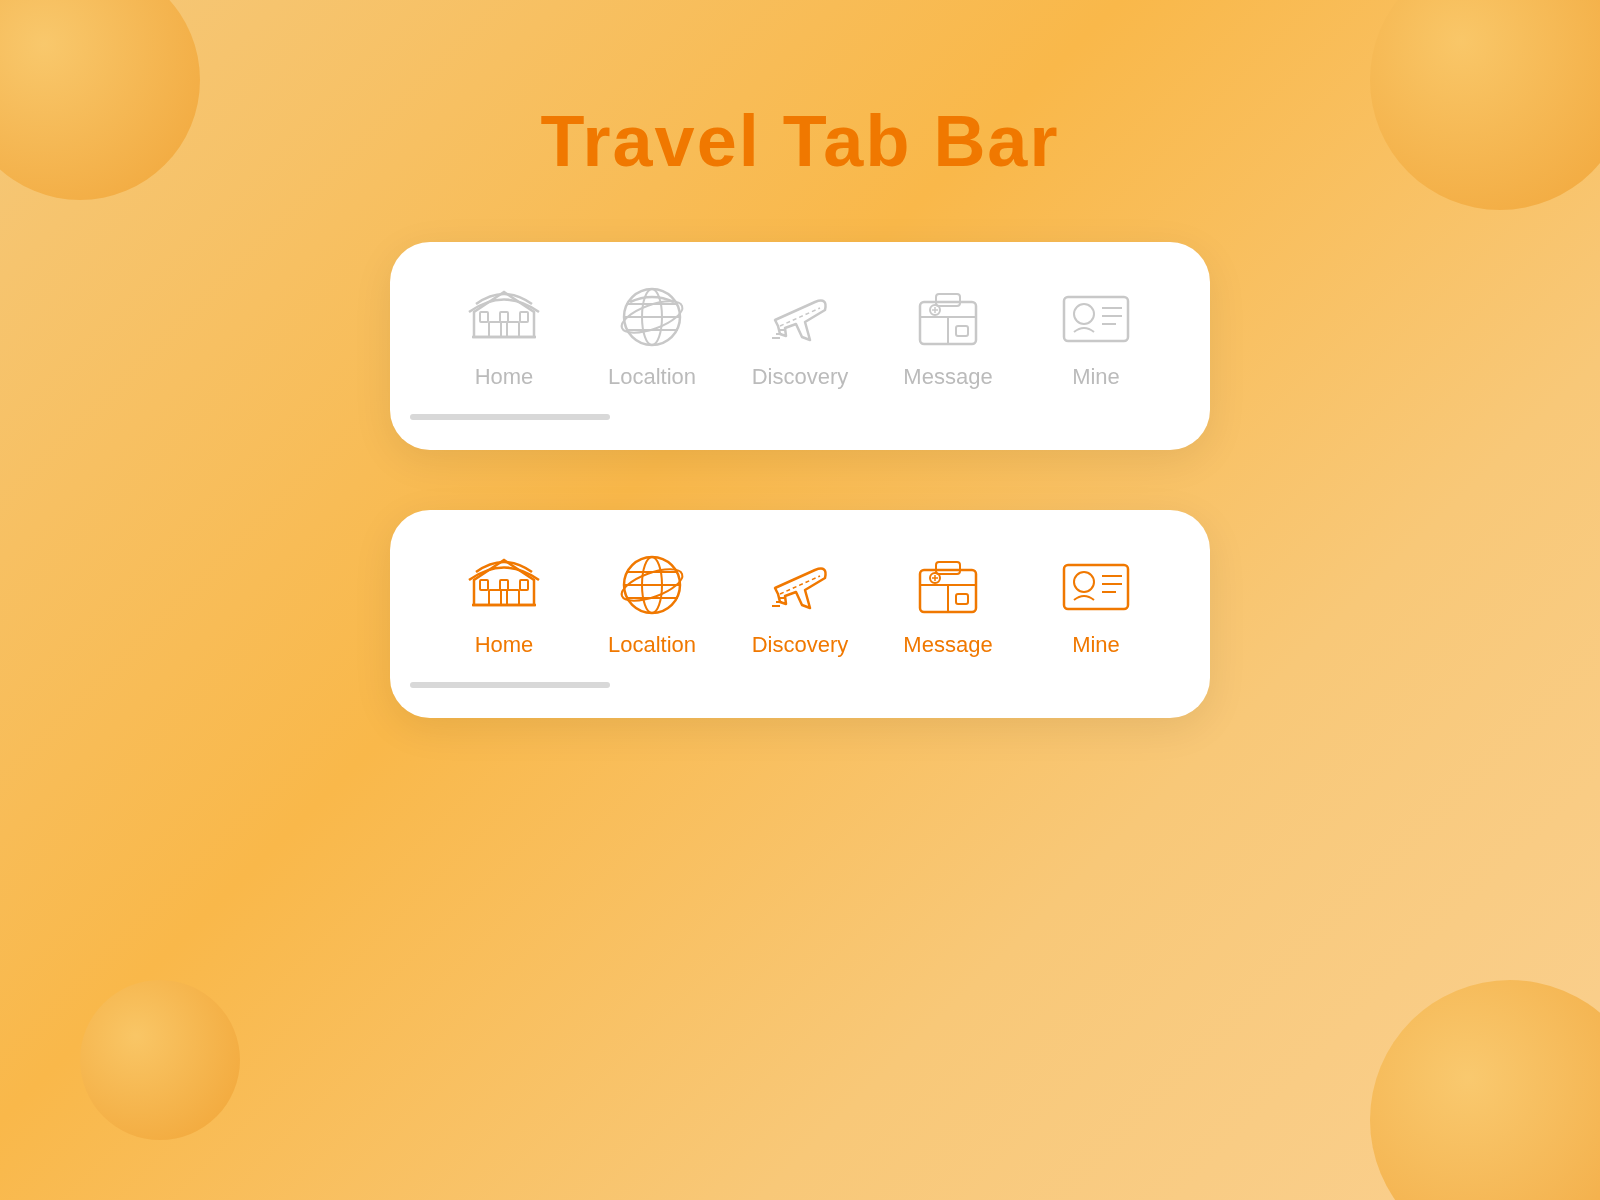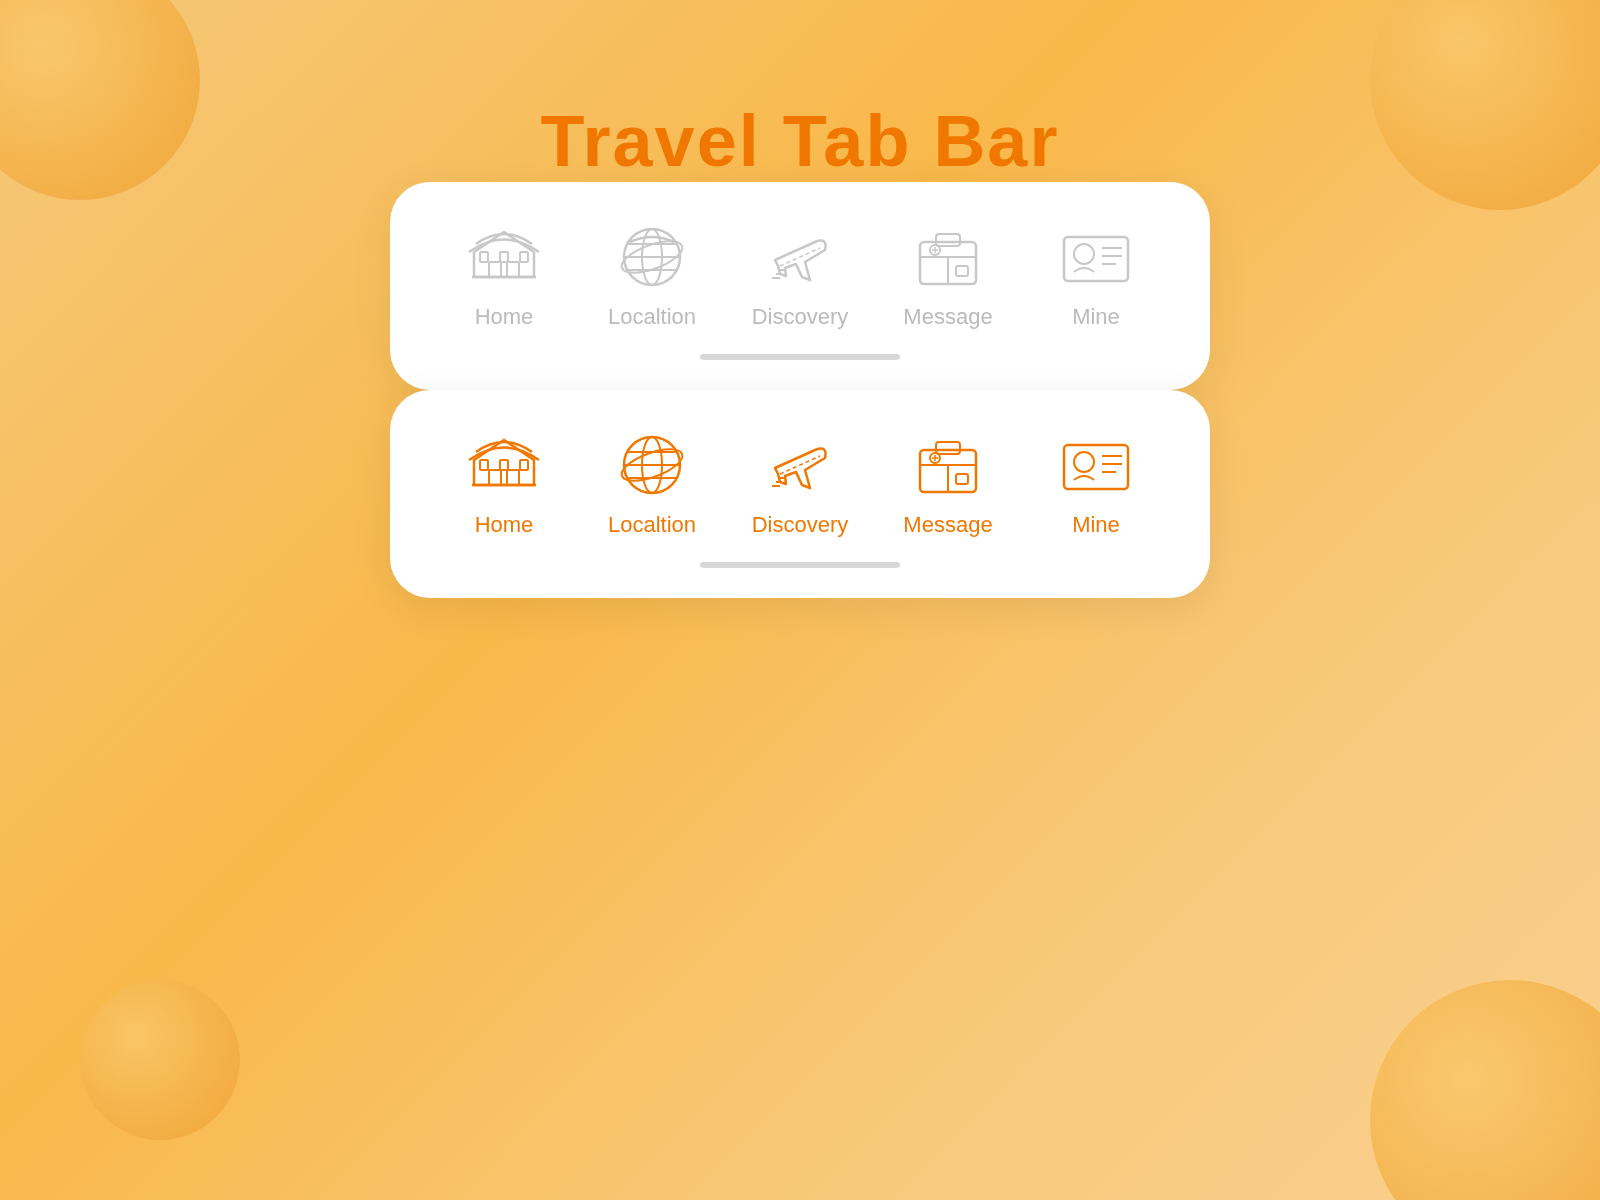--- a/index.html
+++ b/index.html
@@ -25,39 +25,40 @@
     .circle-bl { width: 160px; height: 160px; bottom: 60px; left: 80px; }
     .circle-br { width: 280px; height: 280px; bottom: -60px; right: -50px; }
 
     .page-content {
       position: relative;
       z-index: 1;
       display: flex;
       flex-direction: column;
       align-items: center;
       padding-top: 100px;
+      gap: 60px;
     }
 
     .page-title {
       font-size: 72px;
       font-weight: 800;
       color: #f07800;
       letter-spacing: 2px;
     }
 
     
     .tab-bar-card {
       background: white;
       border-radius: 40px;
       width: 820px;
       padding: 40px 20px 30px 20px;
       box-shadow: 0 10px 40px rgba(0,0,0,0.08);
       display: flex;
       flex-direction: column;
-      align-items: center;
+      align-items: flex-start;
     }
 
     .tab-bar-items {
       display: flex;
       justify-content: space-around;
       width: 100%;
       padding: 0 20px;
     }
 
     .tab-item {

